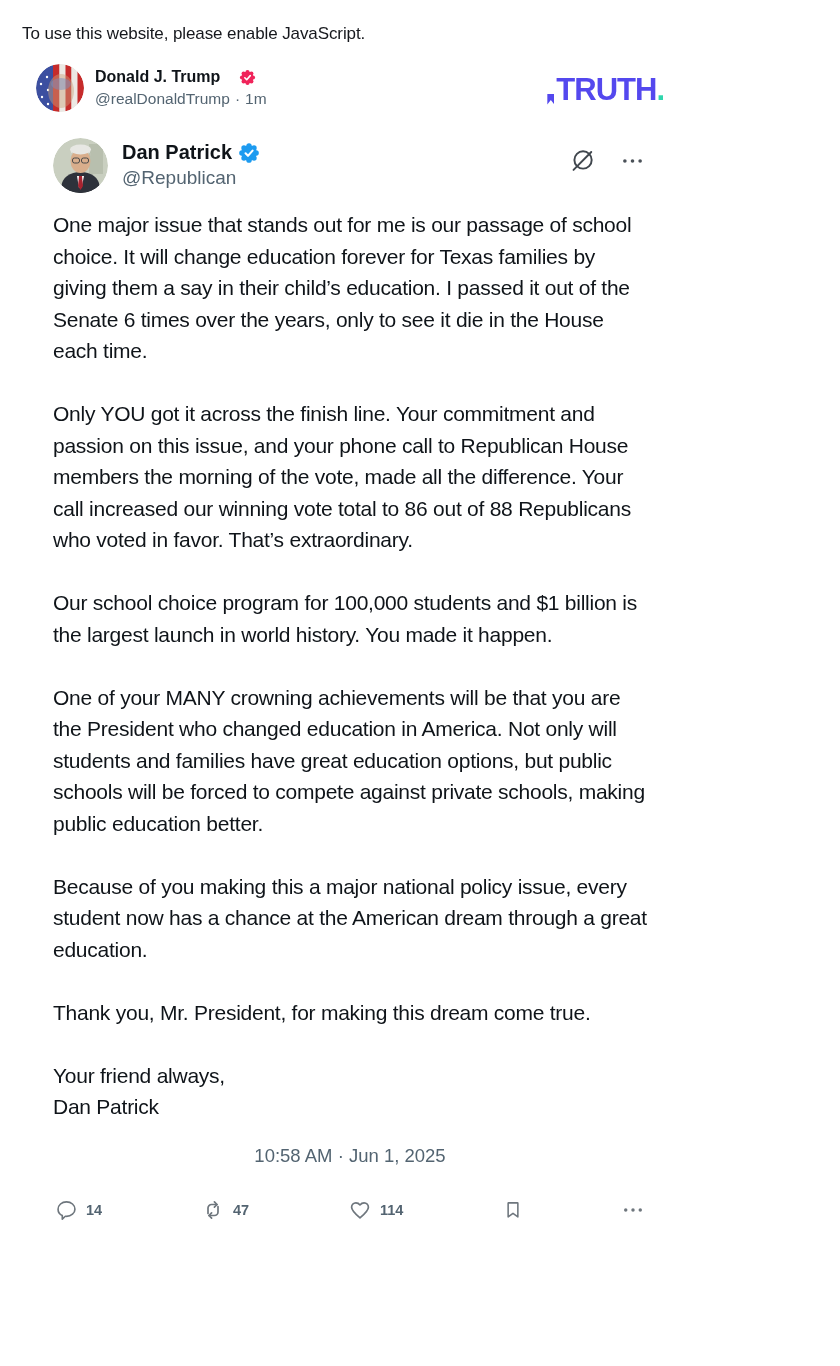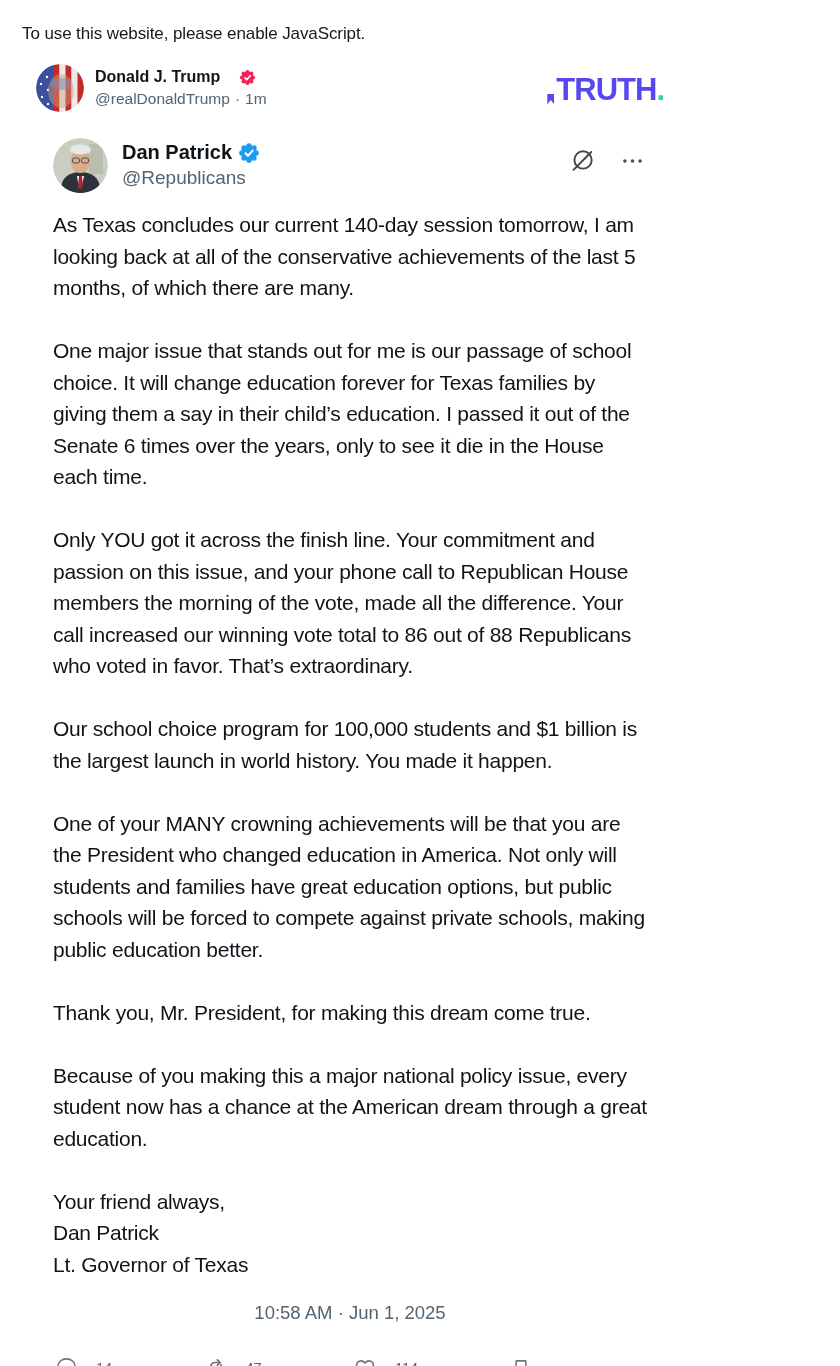--- a/index.html
+++ b/index.html
@@ -34,21 +34,21 @@
   .dp-handle { margin-top:3px; font-size:19px; color:var(--text-secondary,#536471); }
   .tweet-header-icons { margin-left:auto; display:flex; align-items:center; gap:26px; padding:9px 4px 0 0; }
 
   .tweet-body { margin-top:16px; font-size:21px; line-height:31.5px; letter-spacing:-0.25px; color:var(--text-primary,#0f1419); }
   .tweet-body p { margin:0 0 31.5px 0; }
   .mention { color:var(--link-blue,#1d9bf0); text-decoration:none; cursor:pointer; }
   .signature { margin:0; }
   .timestamp { margin-top:17px; font-size:18.5px; color:var(--text-secondary,#536471); letter-spacing:0;text-align:center; }
 
   .action-bar { display:flex; justify-content:space-between; align-items:center; margin:27px 4px 0 2px; }
-  .action { display:flex; align-items:center; gap:18px; color:var(--text-secondary,#536471); font-size:14.5px; cursor:pointer; }
+  .action { display:flex; align-items:center; gap:8px; color:var(--text-secondary,#536471); font-size:14.5px; cursor:pointer;font-weight:bold; }
   .action svg { display:block; }
   .icon-stroke { fill:none; stroke:var(--icon-gray,#6e767d); stroke-width:1.7; stroke-linecap:round; stroke-linejoin:round; }
   .grok-stroke { fill:none; stroke:#40474e; stroke-width:1.8; stroke-linecap:round; }
 </style>
 </head>
 <body>
 
 <div class="page">
 
   <div class="js-notice">To use this website, please enable JavaScript.</div>
@@ -146,51 +146,49 @@
               <circle cx="12" cy="19.8" r="2.9"></circle>
                 <circle cx="6.5" cy="17.5" r="2.9"></circle>
               <circle cx="4.2" cy="12" r="2.9"></circle>
                 <circle cx="6.5" cy="6.5" r="2.9"></circle>
               <circle cx="12" cy="4.2" r="2.9"></circle>
                 <circle cx="17.5" cy="6.5" r="2.9"></circle>
             </g>
             <polyline points="8.2,12.4 10.9,15.1 15.9,9.4" fill="none" stroke="#fff" stroke-width="2.3" stroke-linecap="round" stroke-linejoin="round"></polyline>
           </svg>
         </div>
-        <div class="dp-handle">@Republicans</div>
+        <div class="dp-handle">@Republican</div>
       </div>
       <div class="tweet-header-icons">
         <svg width="27" height="27" viewBox="0 0 25 25">
           <circle class="grok-stroke" cx="13" cy="12" r="8"></circle>
           <line class="grok-stroke" x1="4.2" y1="21.2" x2="20.6" y2="4.6"></line>
         </svg>
         <svg width="21" height="6" viewBox="0 0 22 6">
           <circle cx="3" cy="3" r="1.9" fill="#4a5158"></circle>
             <circle cx="11" cy="3" r="1.9" fill="#4a5158"></circle>
             <circle cx="19" cy="3" r="1.9" fill="#4a5158"></circle>
         </svg>
       </div>
     </div>
 
     <div class="tweet-body">
 
       <div>
-          <p class="para">As Texas concludes our current 140-day session tomorrow, I am looking back at all of the conservative achievements of the last 5 months, of which there are many.</p>
           <p class="para">One major issue that stands out for me is our passage of school choice. It will change education forever for Texas families by giving them a say in their child’s education. I passed it out of the Senate 6 times over the years, only to see it die in the House each time.</p>
           <p class="para">Only YOU got it across the finish line. Your commitment and passion on this issue, and your phone call to Republican House members the morning of the vote, made all the difference. Your call increased our winning vote total to 86 out of 88 Republicans who voted in favor. That’s extraordinary.</p>
           <p class="para">Our school choice program for 100,000 students and $1 billion is the largest launch in world history. You made it happen.</p>
           <p class="para">One of your MANY crowning achievements will be that you are the President who changed education in America. Not only will students and families have great education options, but public schools will be forced to compete against private schools, making public education better.</p>
+          <p class="para">Because of you making this a major national policy issue, every student now has a chance at the American dream through a great education.</p>
           <p class="para">Thank you, Mr. President, for making this dream come true.</p>
-          <p class="para">Because of you making this a major national policy issue, every student now has a chance at the American dream through a great education.</p>
         </div>
 
       <div class="signature">
           <div class="sig-line">Your friend always,</div>
           <div class="sig-line">Dan Patrick</div>
-          <div class="sig-line">Lt. Governor of Texas</div>
         </div>
 
       <div class="timestamp">10:58 AM · Jun 1, 2025</div>
     </div>
 
     <div class="action-bar">
       <div class="action">
         <svg width="23" height="23" viewBox="0 0 24 24">
           <path class="icon-stroke" d="M12 3C7 3 3.2 6.4 3.2 10.6c0 2.9 1.8 5.4 4.4 6.7L7.6 21l3.2-3c.4 0 .8.1 1.2.1 4.9 0 8.8-3.4 8.8-7.5C20.8 6.4 17 3 12 3Z"></path>
         </svg>

